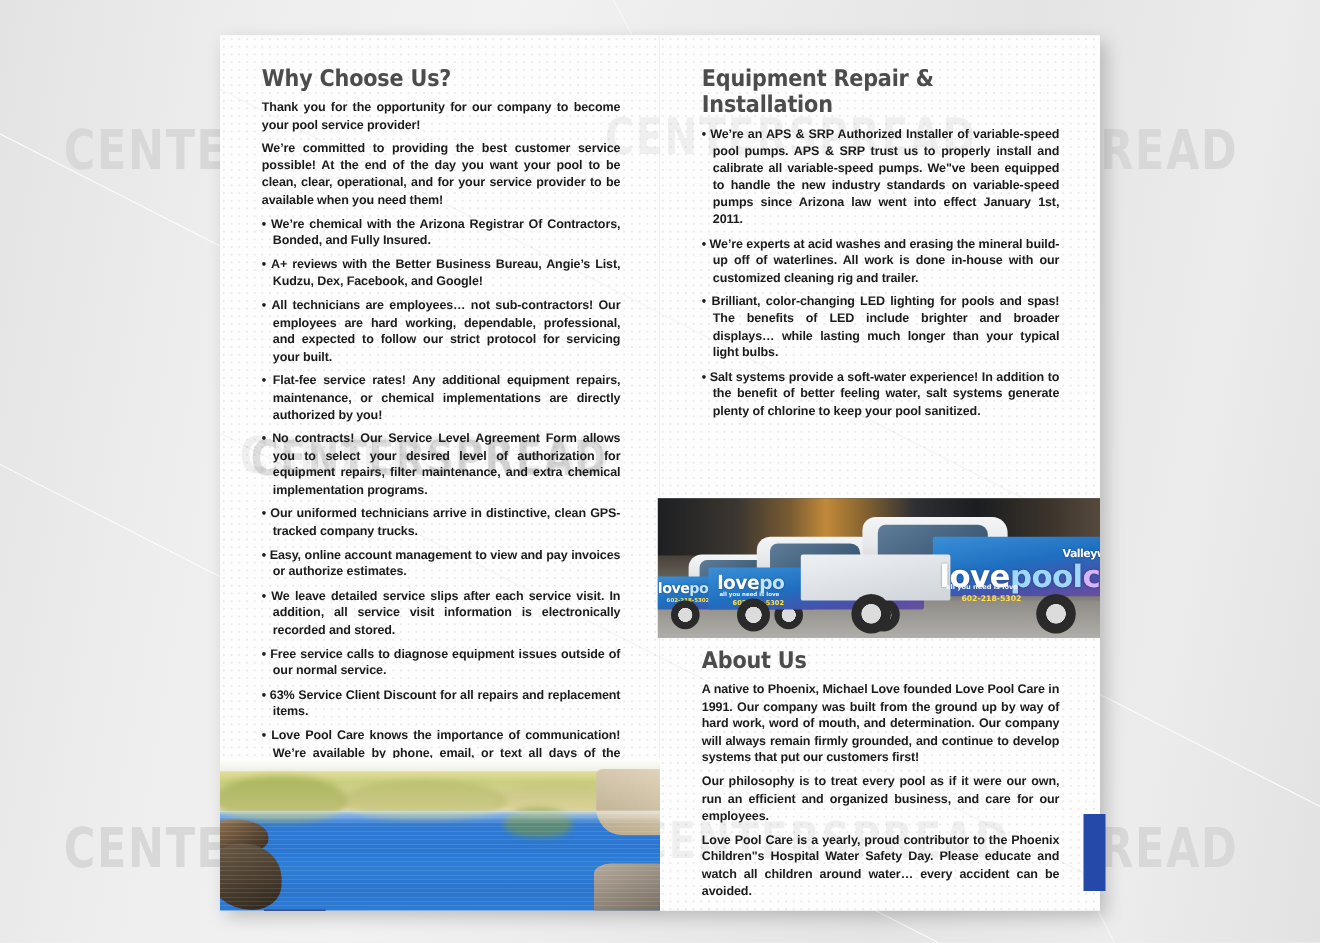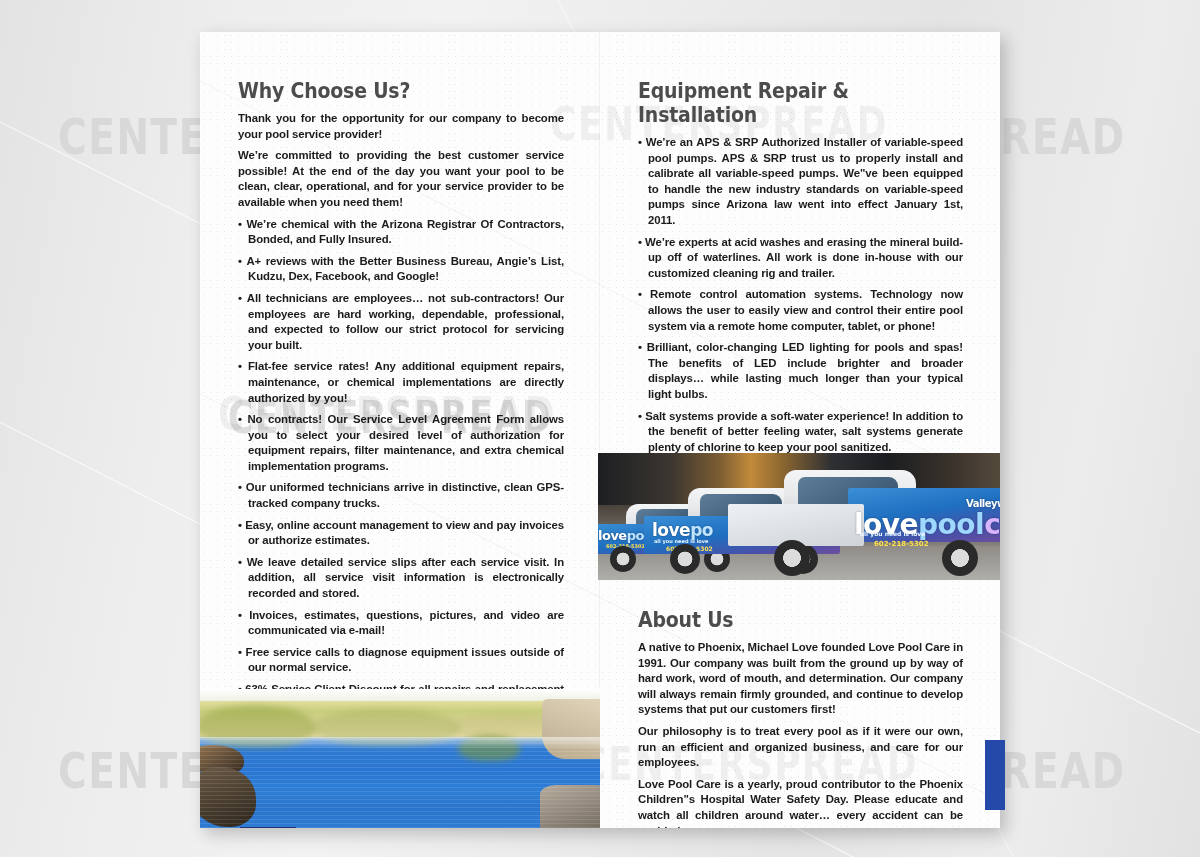--- a/index.html
+++ b/index.html
@@ -100,21 +100,20 @@
     width: 1px;
     background: rgba(0,0,0,0.05);
     z-index: 4;
   }
 
   
   .col {
     position: absolute;
     top: 0;
     z-index: 5;
-    margin-top: 20px;
   }
   .col-left  { left: 38px;  width: 326px; }
   .col-right { left: 438px; width: 325px; }
 
   h2.section-title {
     font-family: "DejaVu Sans", sans-serif;
     font-weight: 700;
     font-size: 21px;
     color: #4c4c4c;
     margin: 0 0 8px 0;
@@ -315,33 +314,31 @@
       <p class="body">We’re committed to providing the best customer service possible!  At the end of the day you want your pool to be clean, clear, operational, and for your service provider to be available when you need them!</p>
 
       <p class="body bullet">We’re chemical with the Arizona Registrar Of Contractors, Bonded, and Fully Insured.</p>
       <p class="body bullet">A+ reviews with the Better Business Bureau, Angie’s List, Kudzu, Dex, Facebook, and Google!</p>
       <p class="body bullet">All technicians are employees… not sub-contractors!  Our employees are hard working, dependable, professional, and expected to follow our strict protocol for servicing your built.</p>
       <p class="body bullet">Flat-fee service rates!  Any additional equipment repairs, maintenance, or chemical implementations are directly authorized by you!</p>
       <p class="body bullet">No contracts! Our Service Level Agreement Form allows you to select your desired level of authorization for equipment repairs, filter maintenance, and extra chemical implementation programs.</p>
       <p class="body bullet">Our uniformed technicians arrive in distinctive, clean GPS-tracked company trucks.</p>
       <p class="body bullet">Easy, online account management to view and pay invoices or authorize estimates.</p>
       <p class="body bullet">We leave detailed service slips after each service visit. In addition, all service visit information is electronically recorded and stored.</p>
-      <p class="body bullet">Invoices, estimates, questions, pictures, and video are communicated via e-mail!</p>
       <p class="body bullet">Free service calls to diagnose equipment issues outside of our normal service.</p>
       <p class="body bullet">63% Service Client Discount for all repairs and replacement items.</p>
       <p class="body bullet">Love Pool Care knows the importance of communication! We’re available by phone, email, or text all days of the week.</p>
     </div>
 
     <div class="col col-right">
       <h2 class="section-title">Equipment Repair &amp; Installation</h2>
 
 
       <p class="body bullet">We’re an APS &amp; SRP Authorized Installer of variable-speed pool pumps.  APS &amp; SRP trust us to properly install and calibrate all variable-speed pumps.  We"ve been equipped to handle the new industry standards on variable-speed pumps since Arizona law went into effect January 1st, 2011.</p>
       <p class="body bullet">We’re experts at acid washes and erasing the mineral build-up off of waterlines.  All work is done in-house with our customized cleaning rig and trailer.</p>
-      <p class="body bullet">Remote control automation systems.  Technology now allows the user to easily view and control their entire pool system via a remote home computer, tablet, or phone!</p>
       <p class="body bullet">Brilliant, color-changing LED lighting for pools and spas! The benefits of LED include brighter and broader displays… while lasting much longer than your typical light bulbs.</p>
       <p class="body bullet">Salt systems provide a soft-water experience!  In addition to the benefit of better feeling water, salt systems generate plenty of chlorine to keep your pool sanitized.</p>
     </div>
 
     <div class="photo" id="truck-photo">
       <div class="bg-wall"></div>
       <div class="ground"></div>
 
       <div class="truck" style="left:-6px; width:170px; height:62px;">
         <div class="cab" style="left:34px; top:4px;  width:84px; height:36px;"></div>

